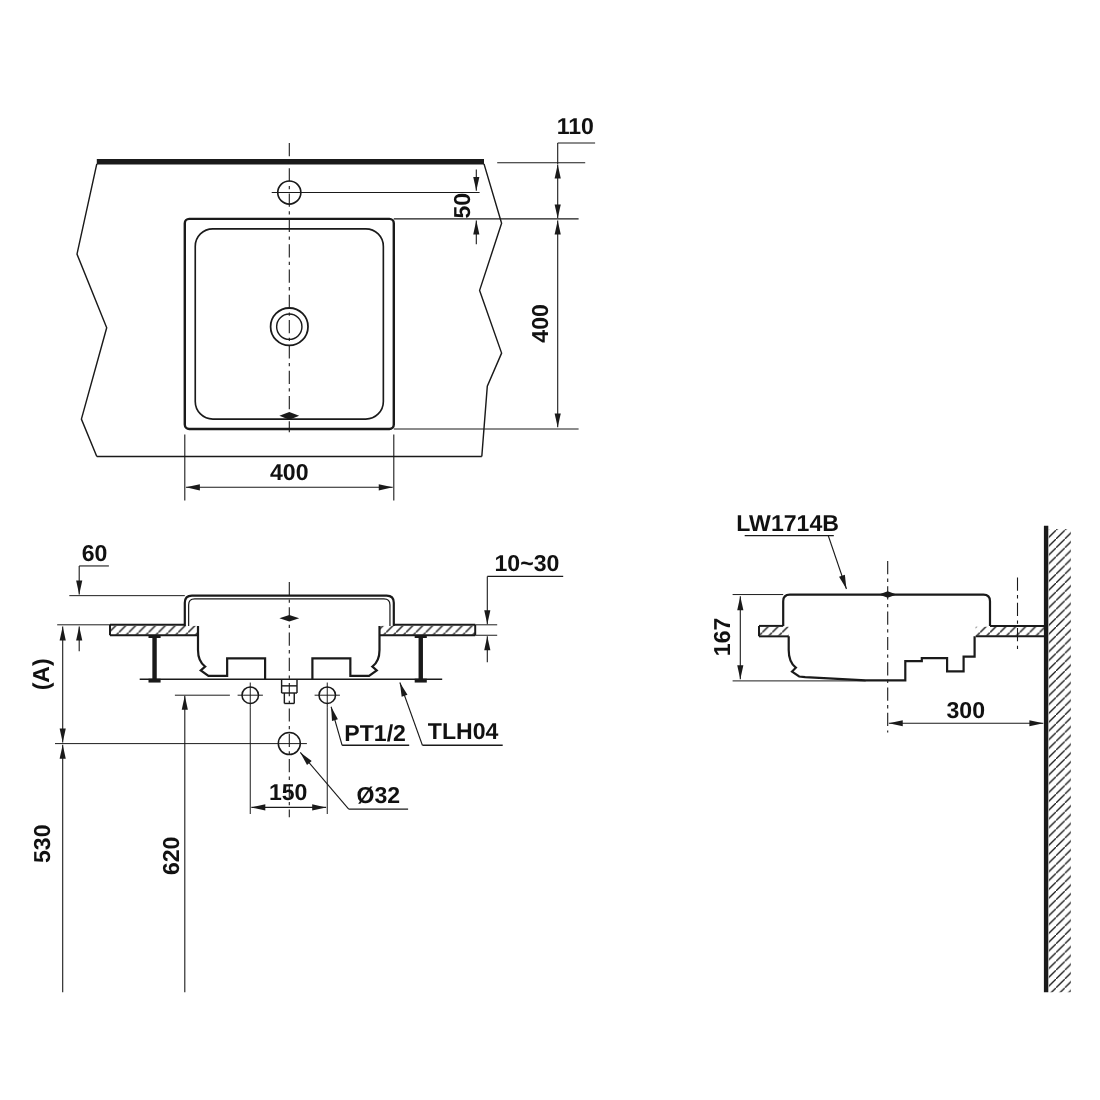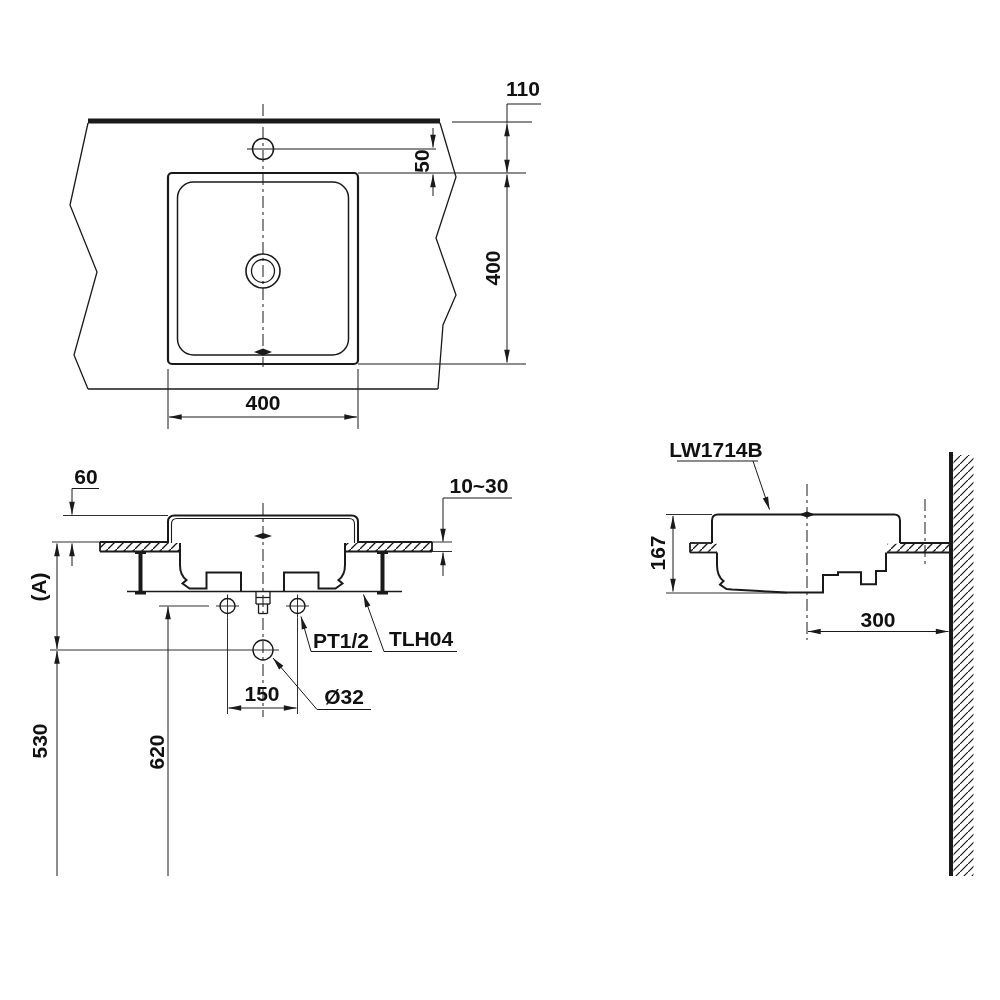--- a/index.html
+++ b/index.html
@@ -1,18 +1,19 @@
 <!DOCTYPE html>
 <html><head>
 <meta charset="utf-8">
 <style>
   html,body{margin:0;padding:0;background:#ffffff;}
   .canvas{
     width:1000px;height:876px;position:relative;background:#ffffff;
     font-family:"Liberation Sans", sans-serif;
+    margin-top:26px;
   }
   svg{display:block;}
   text{
     font-family:"Liberation Sans", sans-serif;
     font-weight:700;
     fill:#111111;
   }
   .dim-txt{font-size:21px;}
   .lbl-txt{font-size:21px;}
 </style>

